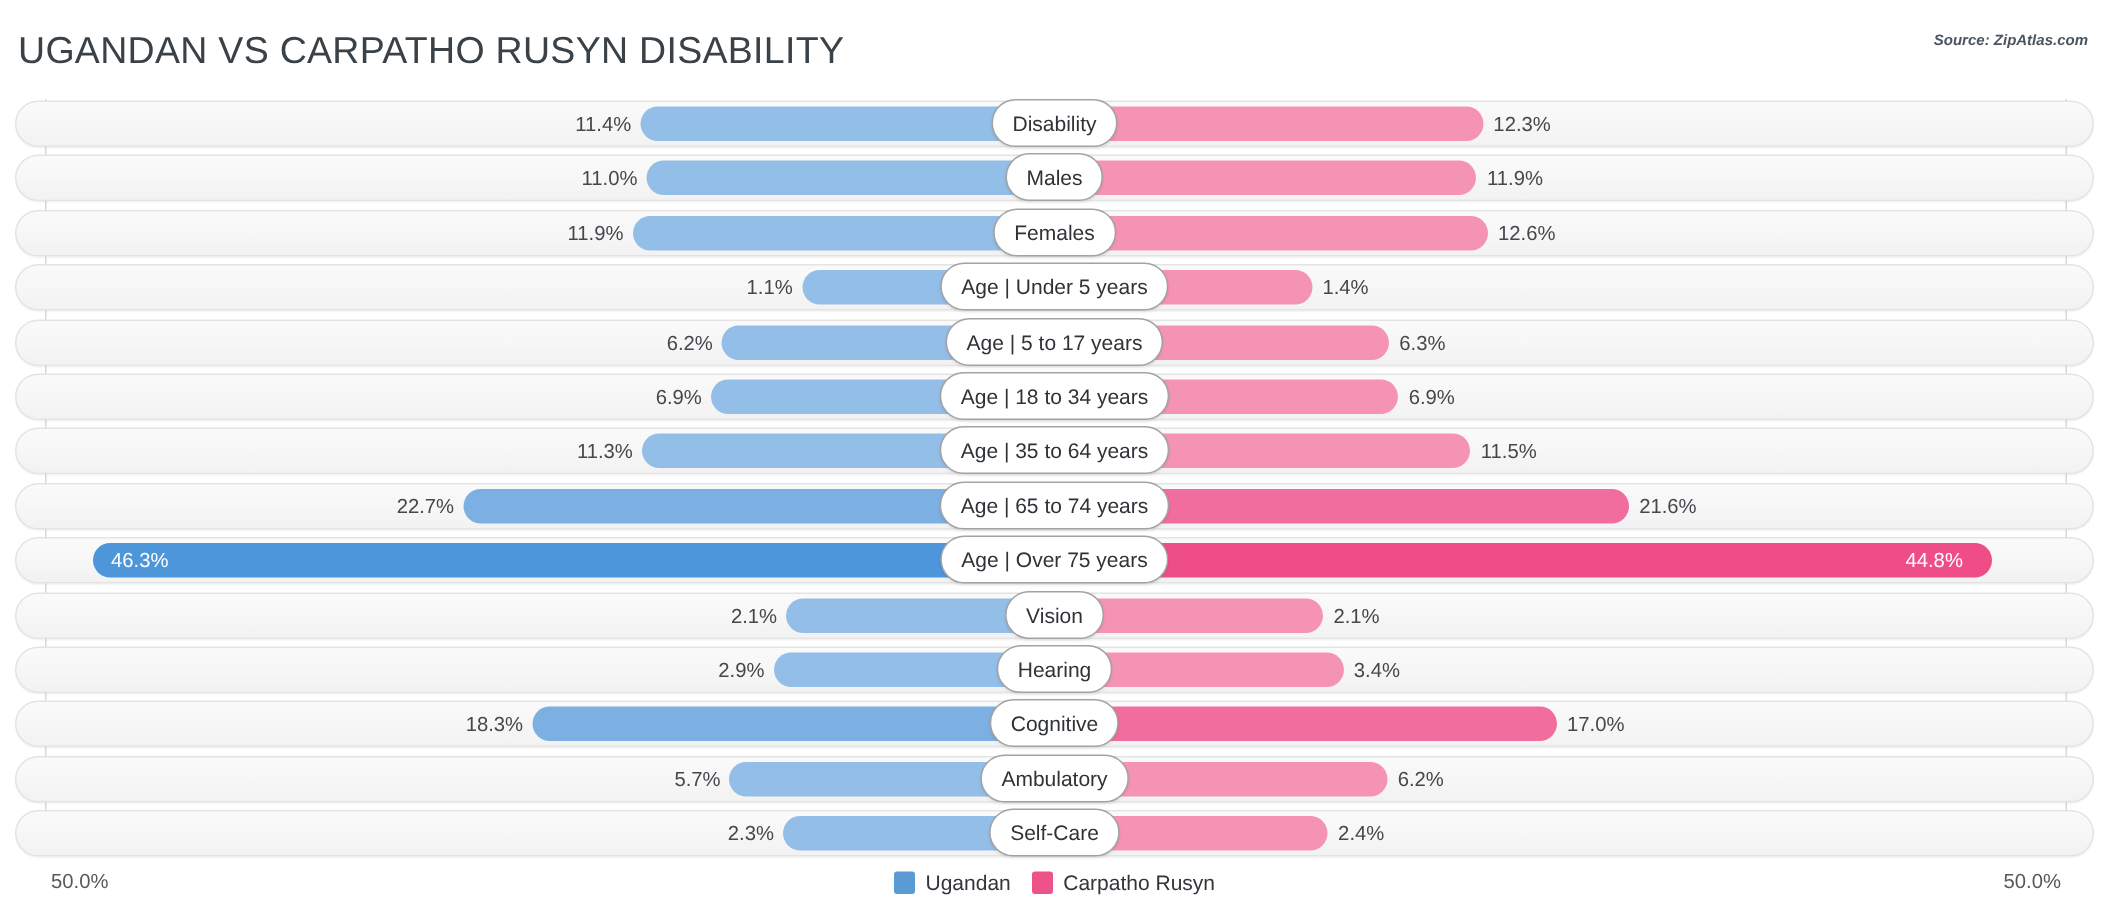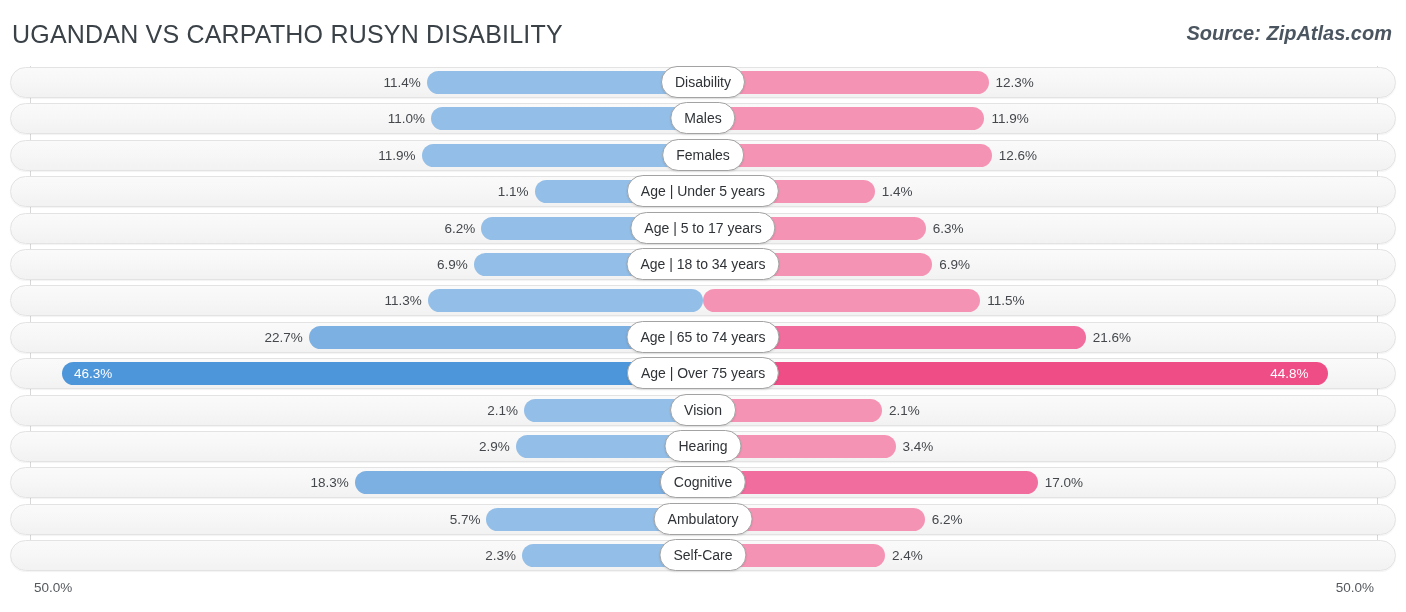--- a/index.html
+++ b/index.html
@@ -28,21 +28,21 @@
     left: 12px; top: 20px;
     font-size: 25px;
     letter-spacing: .2px;
     color: #3a4248;
     font-weight: 400;
     white-space: nowrap;
   }
   .source {
     position: absolute;
     right: 14px; top: 22px;
-    font-size: 20px;
+    font-size: 10px;
     font-style: italic;
     font-weight: bold;
     color: #4a5560;
     white-space: nowrap;
   }
 
   
   .plot {
     position: absolute;
     left: 0; top: 58px;
@@ -220,20 +220,21 @@
           <div class="val" style="left: auto; right: 938.13px;">6.9%</div>
           <div class="val" style="left: 939.13px;">6.9%</div>
           <div class="pill">Age | 18 to 34 years</div>
         </div>
         <div class="row">
           <div class="track"></div>
           <div class="bar left" style="left: 427.875px; width: 275.125px; background: rgb(147, 190, 231);"></div>
           <div class="bar right" style="left: 703px; width: 277.216px; background: rgb(245, 147, 181);"></div>
           <div class="val" style="left: auto; right: 984.125px;">11.3%</div>
           <div class="val" style="left: 987.216px;">11.5%</div>
+          <div class="pill">Age | 35 to 64 years</div>
         </div>
         <div class="row">
           <div class="track"></div>
           <div class="bar left" style="left: 308.704px; width: 394.296px; background: rgb(124, 175, 226);"></div>
           <div class="bar right" style="left: 703px; width: 382.797px; background: rgb(240, 109, 157);"></div>
           <div class="val" style="left: auto; right: 1103.3px;">22.7%</div>
           <div class="val" style="left: 1092.8px;">21.6%</div>
           <div class="pill">Age | 65 to 74 years</div>
         </div>
         <div class="row">
@@ -283,15 +284,25 @@
           <div class="val" style="left: auto; right: 890.043px;">2.3%</div>
           <div class="val" style="left: 892.089px;">2.4%</div>
           <div class="pill">Self-Care</div>
         </div>
       </div>
   </div>
 
   <div class="footer">
     <div class="axis-left">50.0%</div>
     <div class="axis-right">50.0%</div>
+    <div class="legend" id="legend">
+        <div class="legend-item">
+          <span class="swatch" style="background: rgb(91, 155, 213);"></span>
+          <span>Ugandan</span>
+        </div>
+        <div class="legend-item">
+          <span class="swatch" style="background: rgb(238, 82, 137);"></span>
+          <span>Carpatho Rusyn</span>
+        </div>
+      </div>
   </div>
 
 </div>
 
 </body></html>

